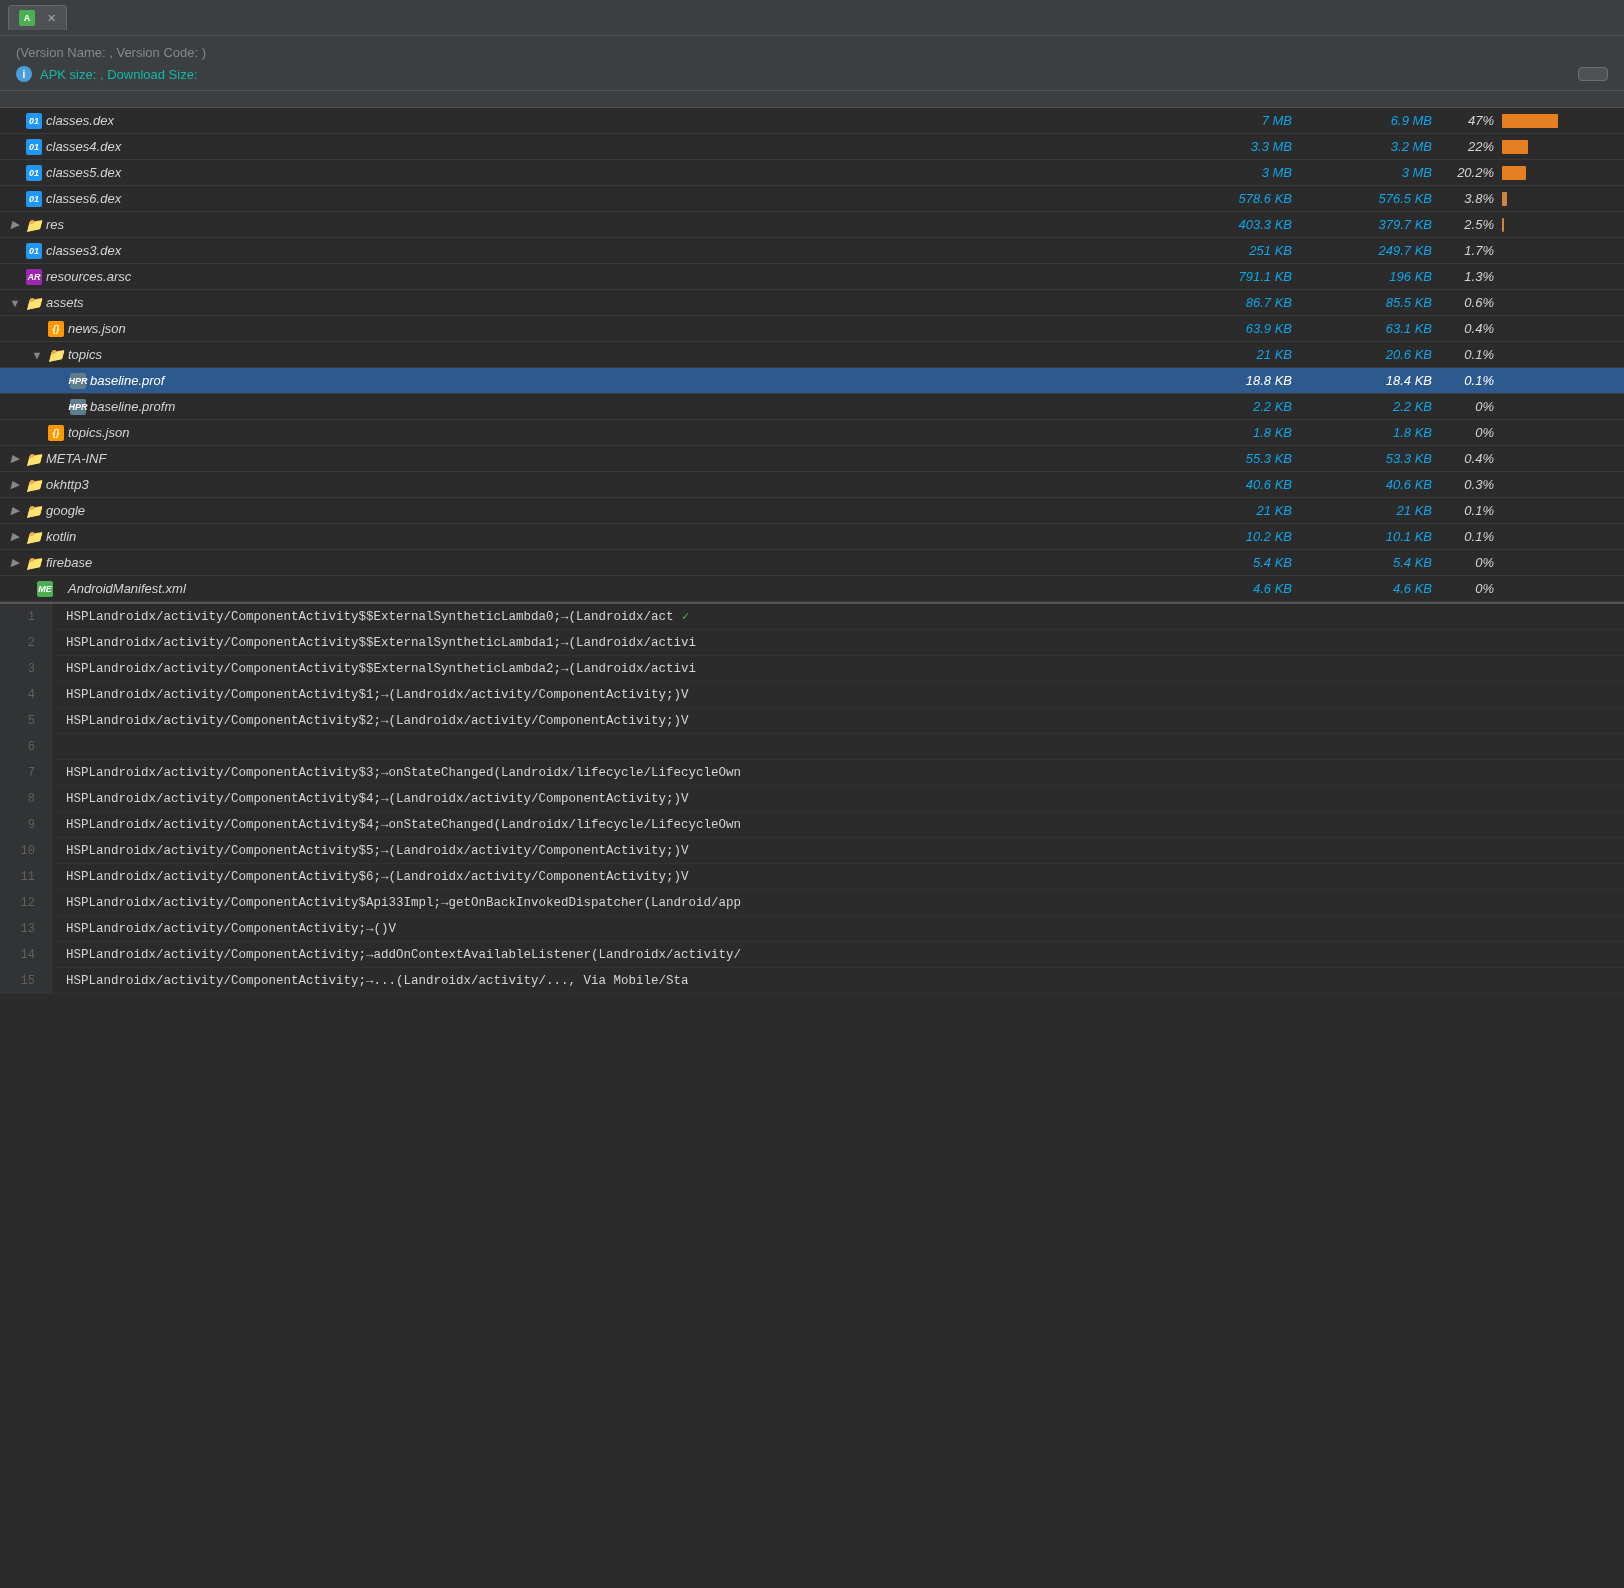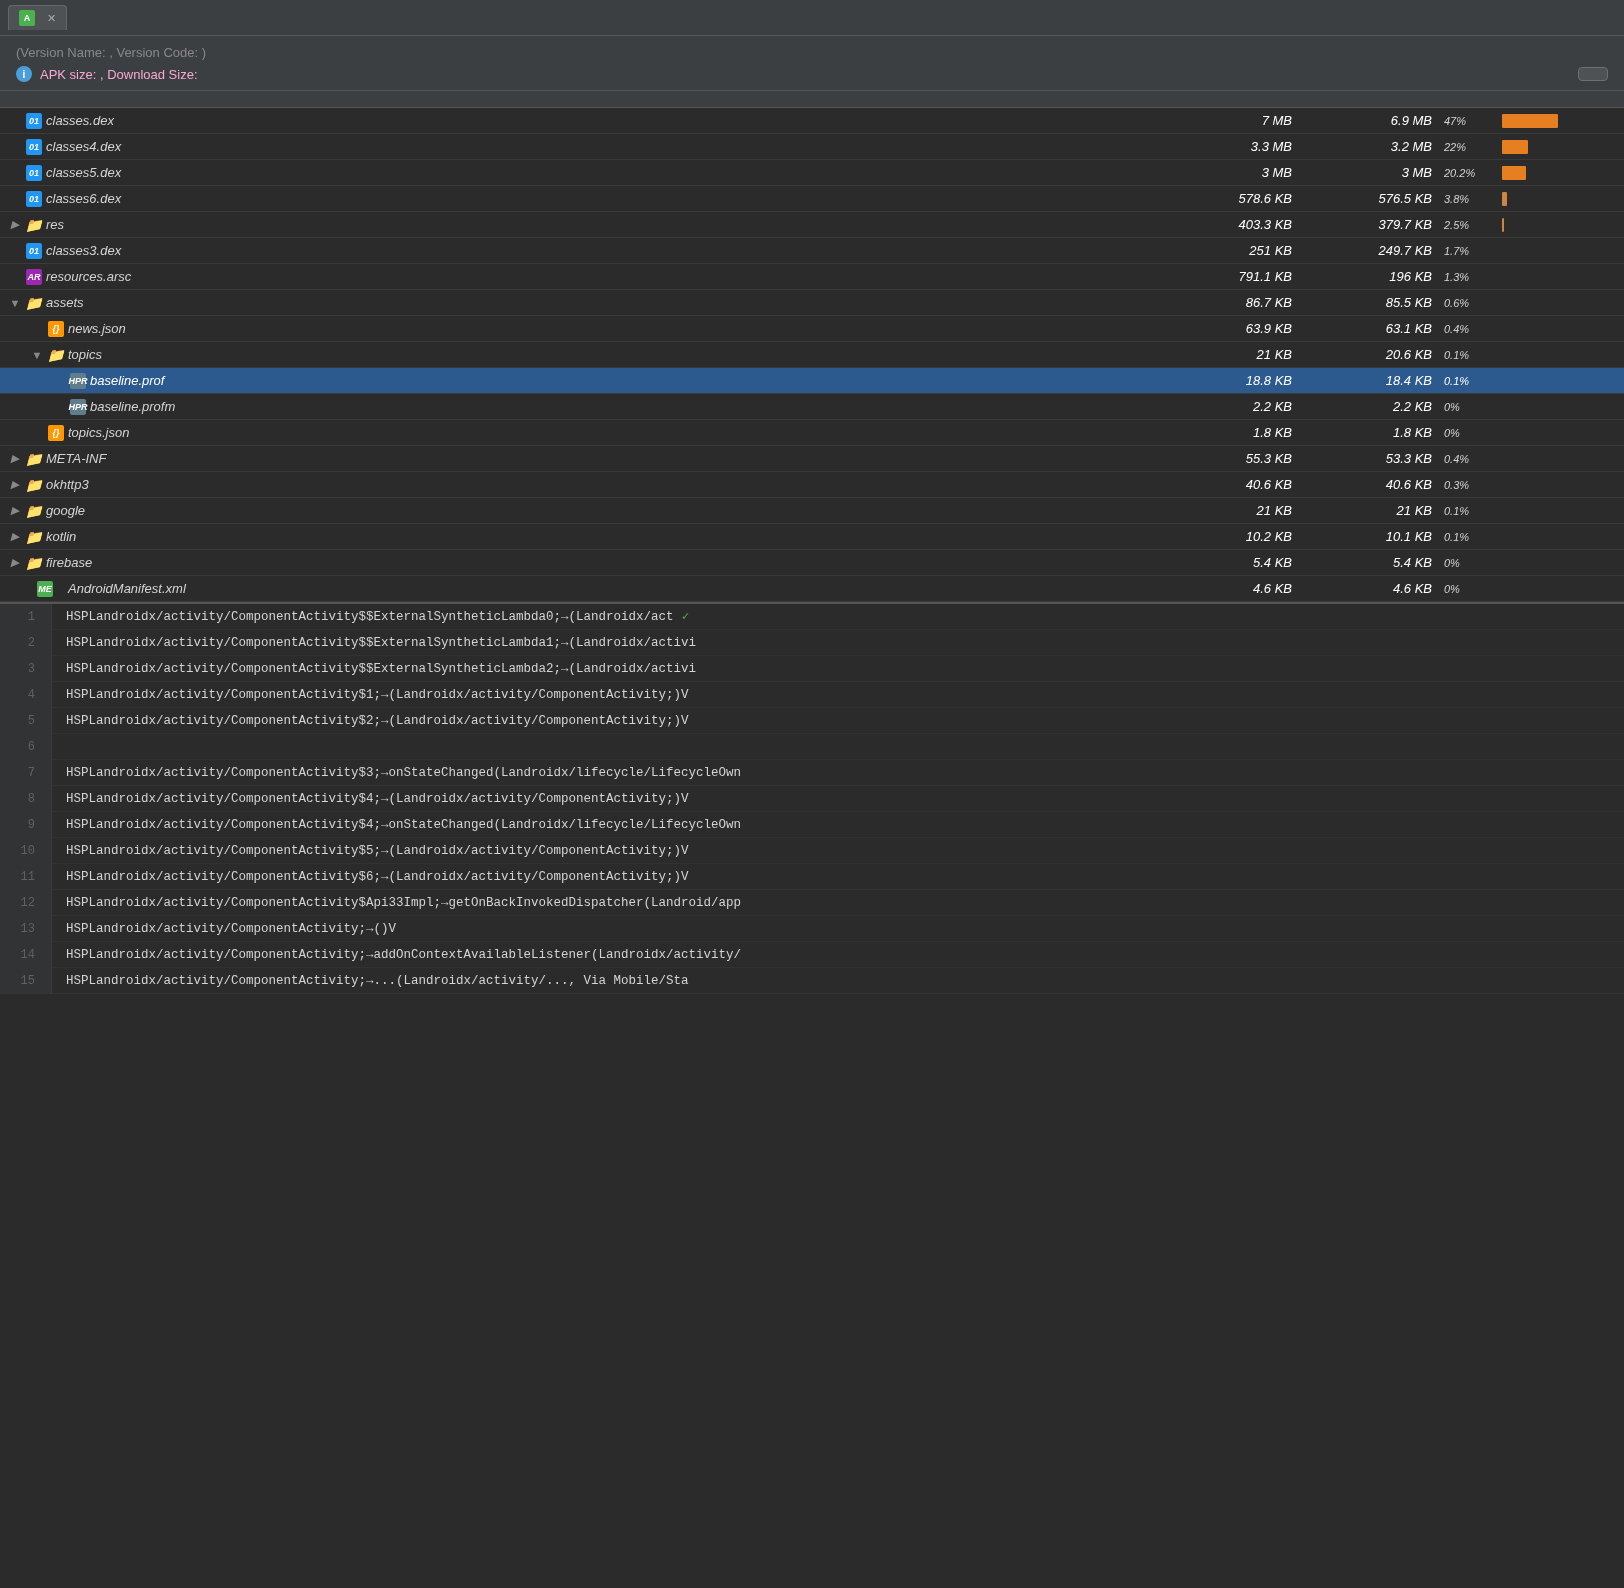--- a/index.html
+++ b/index.html
@@ -93,21 +93,21 @@
     .info-icon {
       width: 16px; height: 16px;
       background: #4a9eda;
       border-radius: 50%;
       display: flex; align-items: center; justify-content: center;
       font-size: 10px; color: white; font-weight: bold;
       flex-shrink: 0;
     }
     .apk-size-text {
       font-size: 13px;
-      color: #f9a8d4;
+      color: #14b8a6;
     }
     .apk-size-text .bold { font-weight: bold; }
     .compare-btn {
       background: #4e5254;
       border: 1px solid #6c6f73;
       color: #d4d4d4;
       padding: 6px 14px;
       border-radius: 4px;
       cursor: pointer;
       font-size: 13px;
@@ -176,31 +176,32 @@
 
     .file-name {
       font-size: 13px;
       color: #d4d4d4;
     }
 
     .file-size, .dl-size {
       text-align: right;
       padding-right: 12px;
       font-size: 13px;
-      color: #ffffff;
+      color: #0ea5e9;
     }
 
     .pct-cell {
       display: flex;
       align-items: center;
       gap: 8px;
       padding-right: 8px;
     }
     .pct-text {
-      font-size: 11px;
+      text-align: right;
+      font-size: 13px;
       color: #d4d4d4;
       min-width: 50px;
     }
     .pct-bar-container {
       flex: 1;
       height: 14px;
       background: transparent;
       display: flex;
       align-items: center;
     }

